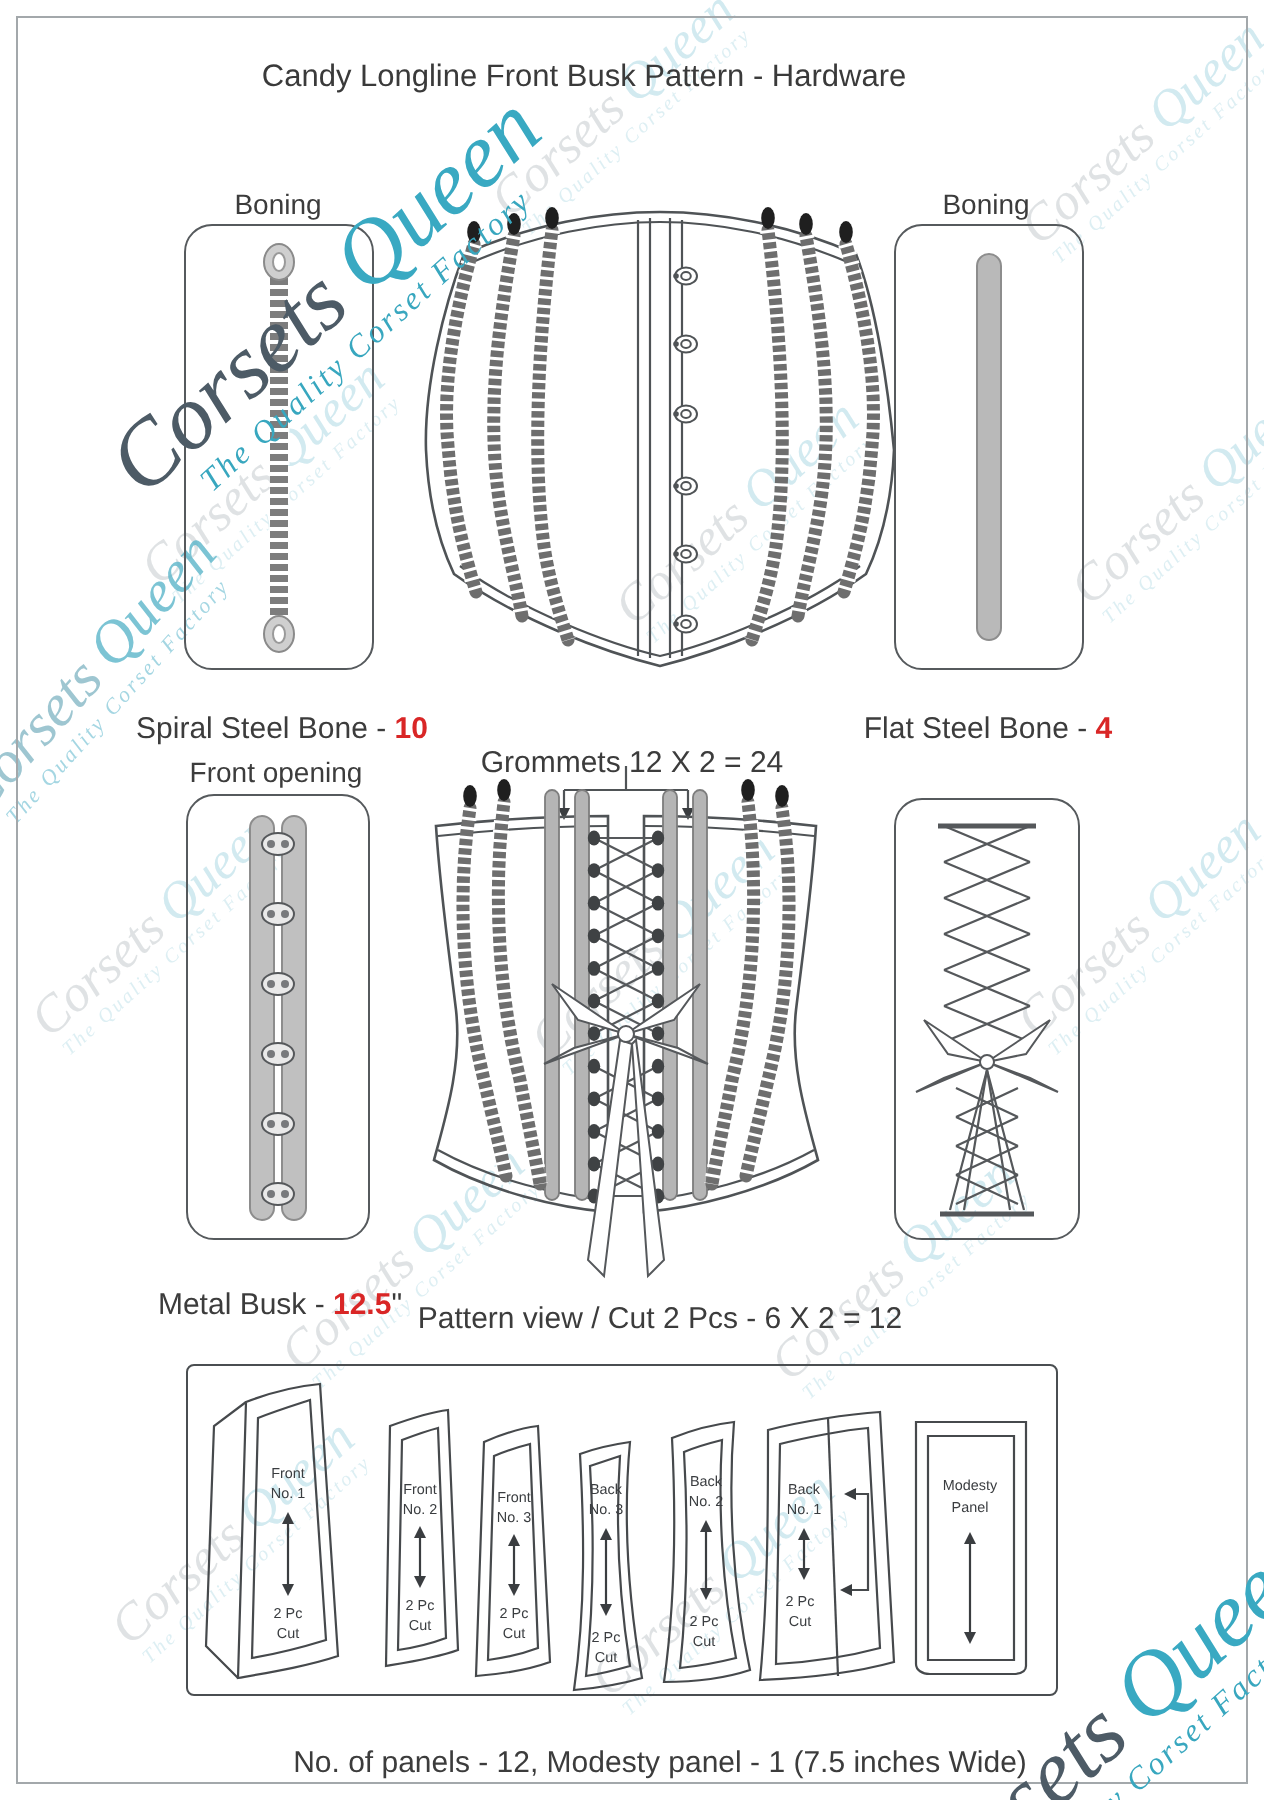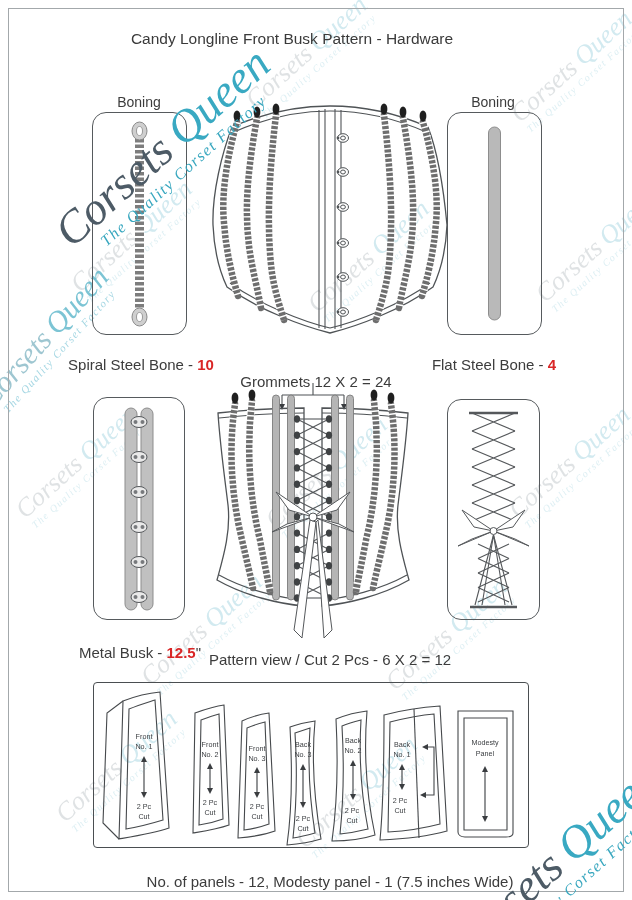--- a/index.html
+++ b/index.html
@@ -209,20 +209,21 @@
   <div class="hwbox" style="left:447px;top:112px;width:93px;height:221px">
     <svg width="93" height="221" viewBox="0 0 93 221">
       <rect x="40.5" y="14" width="12" height="193" rx="6" fill="#b9b9b9" stroke="#8d8d8d"></rect>
     </svg>
   </div>
 
   <div class="abs ctr caption" style="left:384px;top:341px;width:220px">
     <span>Flat Steel Bone - </span><span class="red">4</span>
   </div>
 
+  <div class="abs ctr seclabel" style="left:58px;top:378px;width:160px">Front opening</div>
 
   <div class="hwbox" style="left:93px;top:397px;width:90px;height:221px">
     <svg width="90" height="221" viewBox="0 0 90 221">
       <rect x="31" y="10" width="12" height="202" rx="6" fill="#c0c0c0" stroke="#8d8d8d"></rect>
       <rect x="47" y="10" width="12" height="202" rx="6" fill="#c0c0c0" stroke="#8d8d8d"></rect>
       <g>
         <g transform="translate(45,24)">
             <ellipse rx="8" ry="5.5" fill="#e9e9e9" stroke="#55585b"></ellipse>
             <circle cx="-3.5" r="2" fill="#77797c"></circle>
             <circle cx="3.5" r="2" fill="#77797c"></circle>

